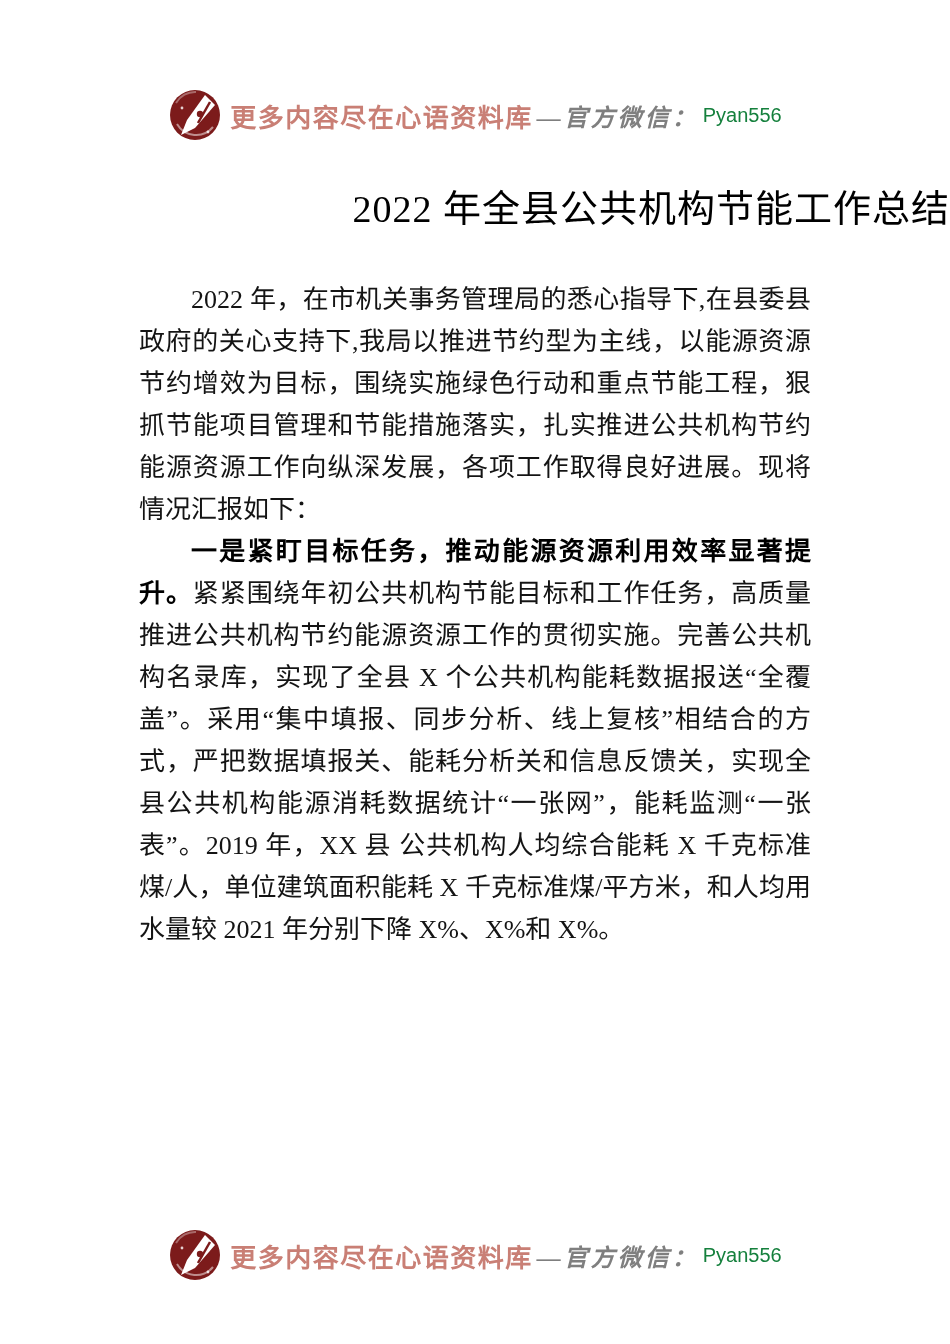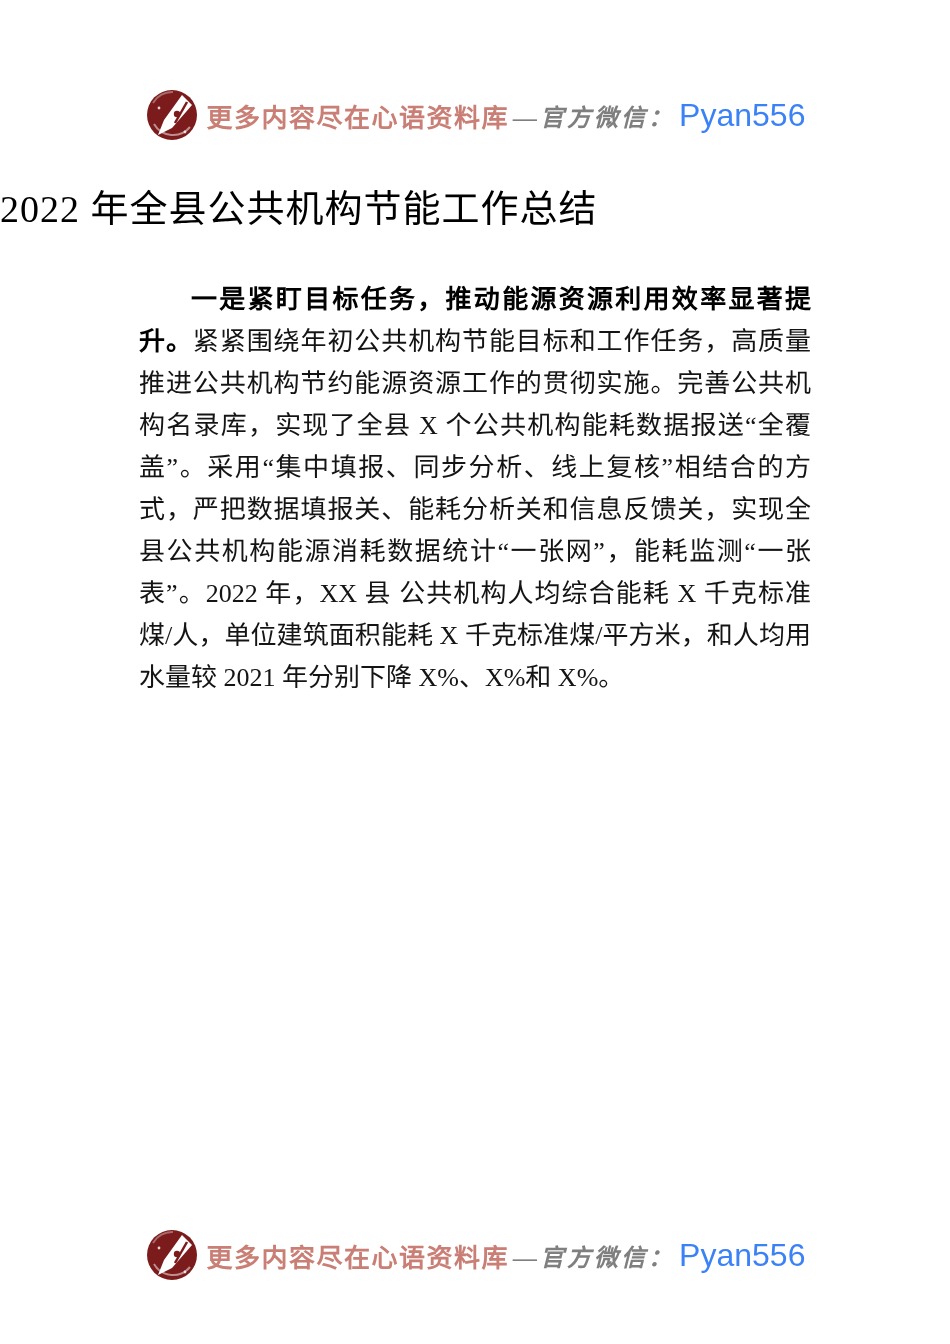--- a/index.html
+++ b/index.html
@@ -28,30 +28,30 @@
   .wm-logo svg { width: 54px; height: 54px; display: block; }
   .wm-main {
     color: #c97f75; font-weight: bold; font-size: 26px;
     letter-spacing: 1.5px;
   }
   .wm-label {
     color: #7f7f7f; font-weight: bold; font-style: italic;
     font-size: 24px; letter-spacing: 3px; margin-left: 4px;
   }
   .wm-id {
-    color: #3b82f6; font-size: 32px; margin-left: 4px;
+    color: #15803d; font-size: 20px; margin-left: 4px;
     font-family: "Liberation Sans", "DejaVu Sans", sans-serif;
   }
 
   
   .doc-title {
     position: absolute; top: 184px; left: 0; width: 100%;
-    text-align: left;
+    text-align: right;
     font-size: 38px; font-weight: 400; color: #000000;
-    letter-spacing: 1px; line-height: 50px;
+    letter-spacing: 1px; line-height: 50px; padding-left: 19px;
   }
 
   
   .doc-body {
     position: absolute; top: 279px; left: 139px; width: 672px;
     font-size: 26px; line-height: 42px; color: #141414;
     text-align: justify;
   }
   .doc-body p { text-indent: 2em; margin: 0; }
   .doc-body .lead { font-weight: bold; color: #000000; }
@@ -75,21 +75,22 @@
       </svg>
     </span>
     <span class="wm-main">更多内容尽在心语资料库</span>
     <span class="wm-label">—官方微信：</span>
     <span class="wm-id">Pyan556</span>
   </header>
 
   <h1 class="doc-title">2022 年全县公共机构节能工作总结</h1>
 
   <main class="doc-body">
-    <p><span class="lead">一是紧盯目标任务，推动能源资源利用效率显著提升。</span><span>紧紧围绕年初公共机构节能目标和工作任务，高质量推进公共机构节约能源资源工作的贯彻实施。完善公共机构名录库，实现了全县 X 个公共机构能耗数据报送“全覆盖”。采用“集中填报、同步分析、线上复核”相结合的方式，严把数据填报关、能耗分析关和信息反馈关，实现全县公共机构能源消耗数据统计“一张网”，能耗监测“一张表”。2022 年，XX 县 公共机构人均综合能耗 X 千克标准煤/人，单位建筑面积能耗 X 千克标准煤/平方米，和人均用水量较 2021 年分别下降 X%、X%和 X%。</span></p>
+    <p><span class="lead"></span><span>2022 年，在市机关事务管理局的悉心指导下,在县委县政府的关心支持下,我局以推进节约型为主线，以能源资源节约增效为目标，围绕实施绿色行动和重点节能工程，狠抓节能项目管理和节能措施落实，扎实推进公共机构节约能源资源工作向纵深发展，各项工作取得良好进展。现将情况汇报如下：</span></p>
+    <p><span class="lead">一是紧盯目标任务，推动能源资源利用效率显著提升。</span><span>紧紧围绕年初公共机构节能目标和工作任务，高质量推进公共机构节约能源资源工作的贯彻实施。完善公共机构名录库，实现了全县 X 个公共机构能耗数据报送“全覆盖”。采用“集中填报、同步分析、线上复核”相结合的方式，严把数据填报关、能耗分析关和信息反馈关，实现全县公共机构能源消耗数据统计“一张网”，能耗监测“一张表”。2019 年，XX 县 公共机构人均综合能耗 X 千克标准煤/人，单位建筑面积能耗 X 千克标准煤/平方米，和人均用水量较 2021 年分别下降 X%、X%和 X%。</span></p>
   </main>
 
   <footer class="watermark wm-footer">
     <span class="wm-logo">
       <svg viewBox="0 0 54 54" aria-hidden="true">
         <circle cx="27" cy="27" r="25" fill="#7c1b1b"></circle>
         <path d="M9 36 A 22 22 0 0 0 45 39" stroke="#ffffff" stroke-width="2" fill="none" opacity="0.5"></path>
         <path d="M8 15 A 22 22 0 0 1 28 4" stroke="#ffffff" stroke-width="2" fill="none" opacity="0.35"></path>
         <path d="M37 7 L47 17 L27 40 L13 47 L19 32 Z" fill="#ffffff"></path>
         <path d="M30 35 L42 14" stroke="#7c1b1b" stroke-width="2.5"></path>

